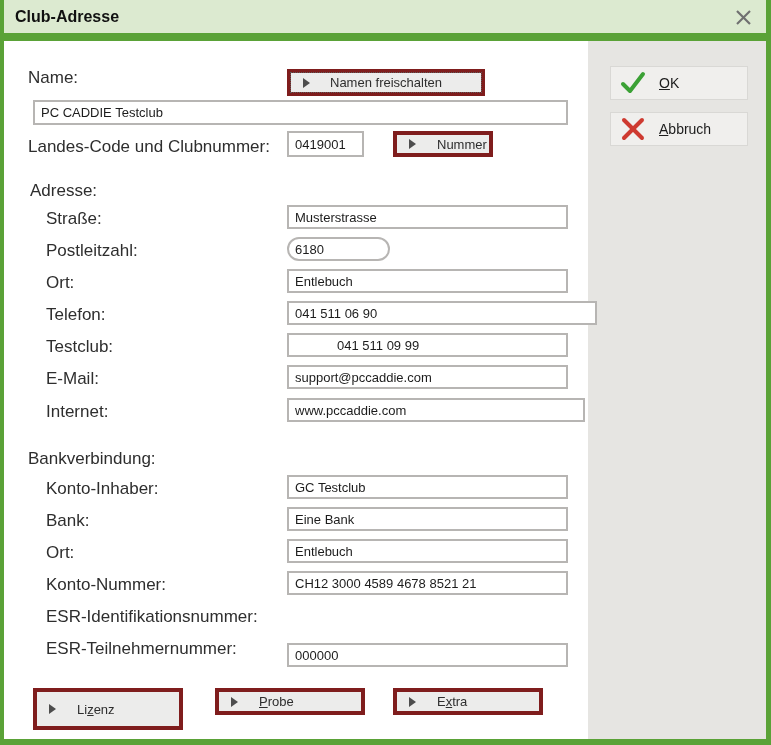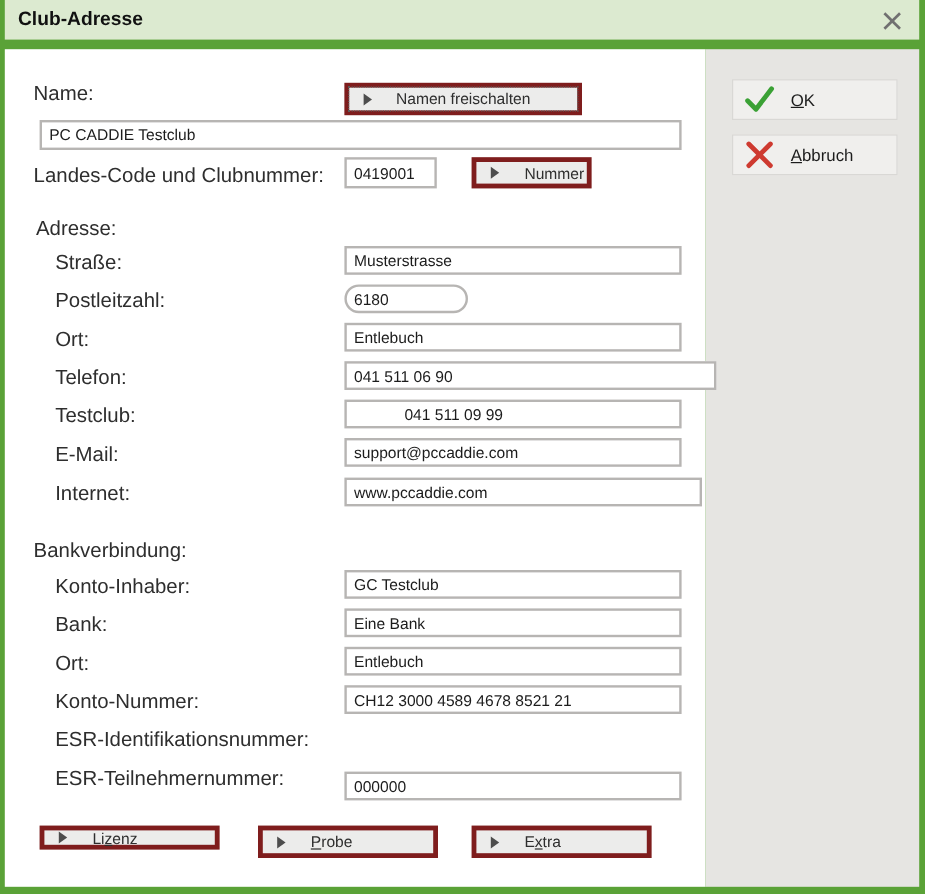--- a/index.html
+++ b/index.html
@@ -89,21 +89,21 @@
   <input class="inp" style="left: 287px; top: 539px; width: 281px;" value="Entlebuch">
 
   <div class="lbl" style="left:46px;top:575px;">Konto-Nummer:</div>
   <input class="inp" style="left: 287px; top: 571px; width: 281px;" value="CH12 3000 4589 4678 8521 21">
 
   <div class="lbl" style="left:46px;top:607px;">ESR-Identifikationsnummer:</div>
   <input class="inp" style="left: 287px; top: 603px; width: 281px; margin-top: 40px;" value="000000">
 
   <div class="lbl" style="left:46px;top:639px;">ESR-Teilnehmernummer:</div>
 
-  <button class="btn" style="left:33px;top:688px;width:150px;height:20px;">
+  <button class="btn" style="left:33px;top:688px;width:150px;height:42px;">
     <span class="tri"></span>
     <span class="cap">
         <span>Li</span>
         <u>z</u>
         <span>enz</span>
       </span>
   </button>
   <button class="btn" style="left:215px;top:688px;width:150px;height:27px;">
     <span class="tri"></span>
     <span class="cap">

